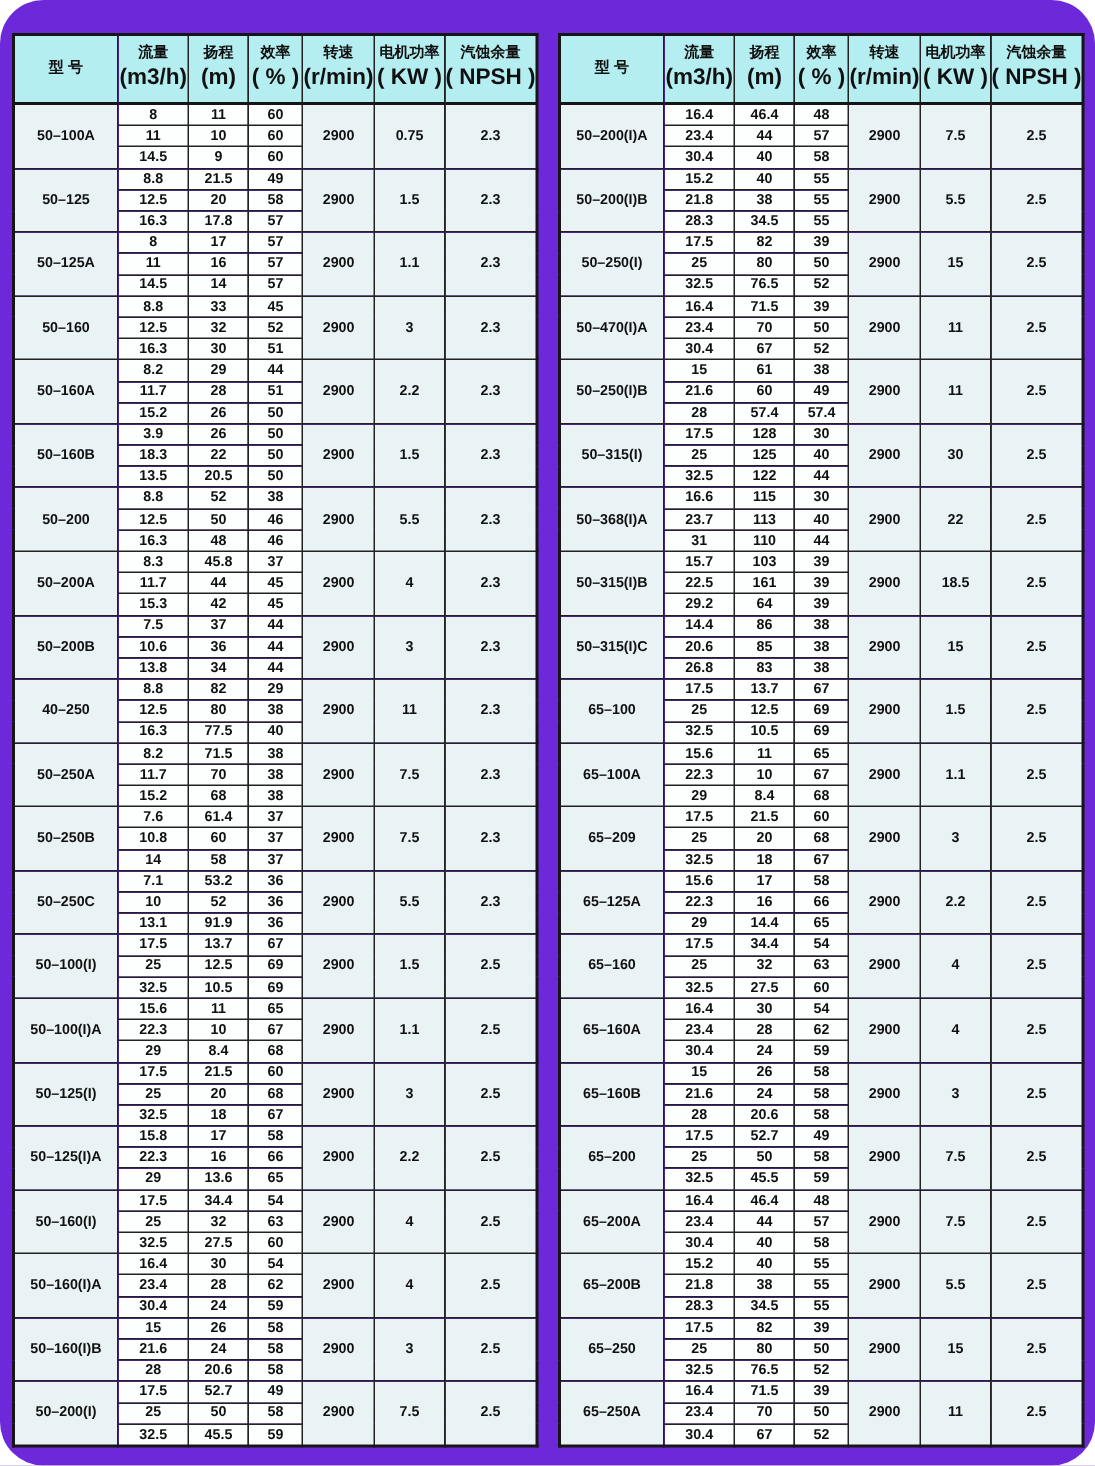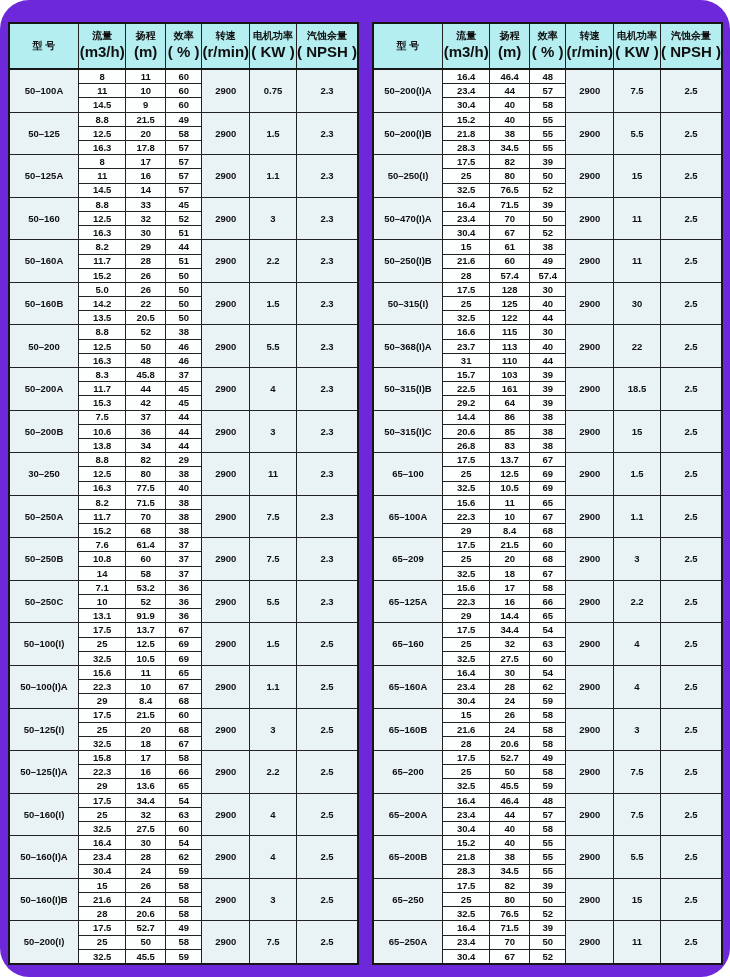--- a/index.html
+++ b/index.html
@@ -179,29 +179,29 @@
           <td class="num">28</td>
           <td class="num">51</td>
         </tr>
         <tr>
           <td class="num">15.2</td>
           <td class="num">26</td>
           <td class="num">50</td>
         </tr>
         <tr>
           <td class="merged" rowspan="3">50–160B</td>
-          <td class="num">5.0</td>
+          <td class="num">3.9</td>
           <td class="num">26</td>
           <td class="num">50</td>
           <td class="merged" rowspan="3">2900</td>
           <td class="merged" rowspan="3">1.5</td>
           <td class="merged" rowspan="3">2.3</td>
         </tr>
         <tr>
-          <td class="num">14.2</td>
+          <td class="num">18.3</td>
           <td class="num">22</td>
           <td class="num">50</td>
         </tr>
         <tr>
           <td class="num">13.5</td>
           <td class="num">20.5</td>
           <td class="num">50</td>
         </tr>
         <tr>
           <td class="merged" rowspan="3">50–200</td>
@@ -254,21 +254,21 @@
           <td class="num">10.6</td>
           <td class="num">36</td>
           <td class="num">44</td>
         </tr>
         <tr>
           <td class="num">13.8</td>
           <td class="num">34</td>
           <td class="num">44</td>
         </tr>
         <tr>
-          <td class="merged" rowspan="3">30–250</td>
+          <td class="merged" rowspan="3">40–250</td>
           <td class="num">8.8</td>
           <td class="num">82</td>
           <td class="num">29</td>
           <td class="merged" rowspan="3">2900</td>
           <td class="merged" rowspan="3">11</td>
           <td class="merged" rowspan="3">2.3</td>
         </tr>
         <tr>
           <td class="num">12.5</td>
           <td class="num">80</td>

